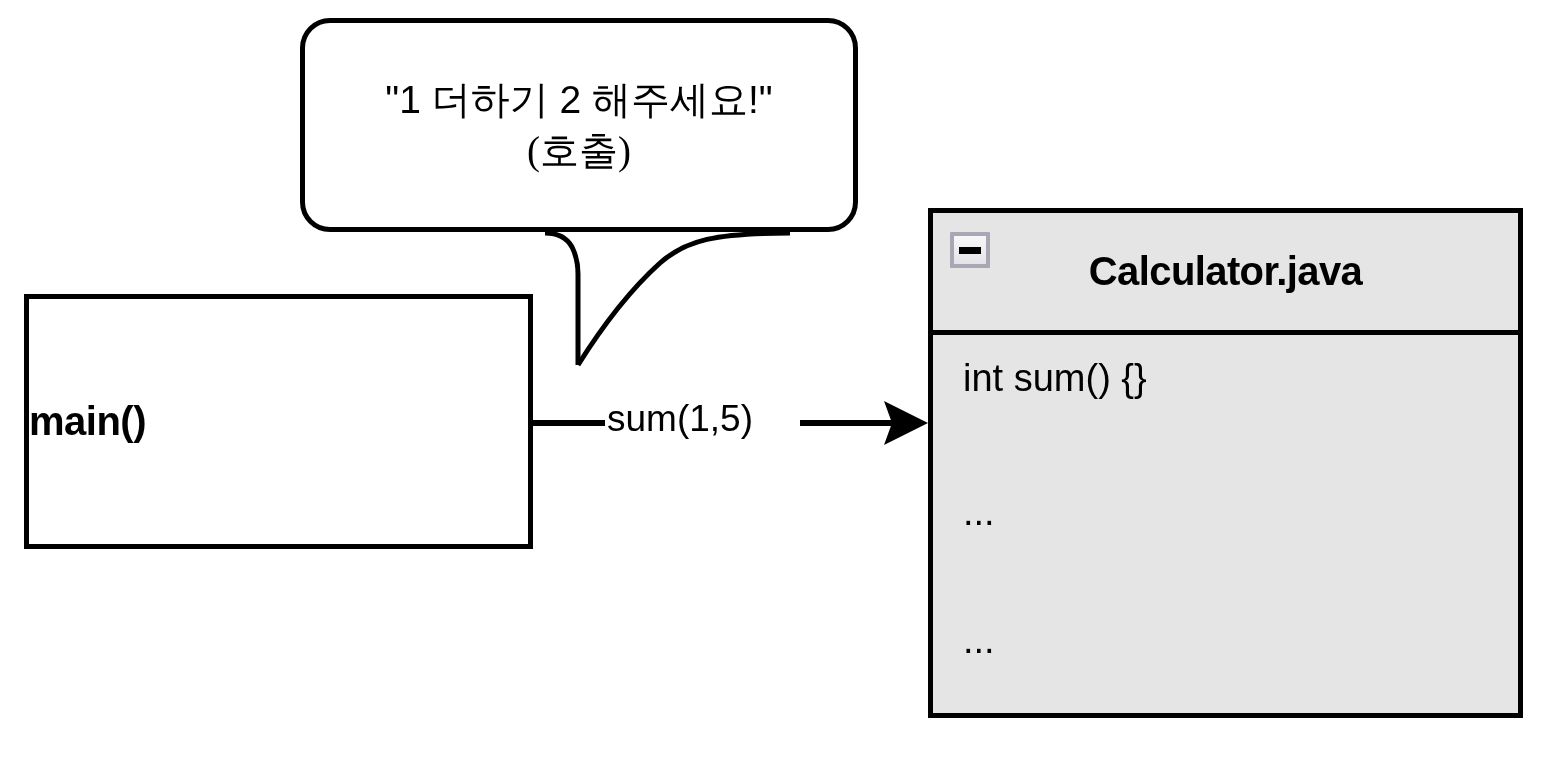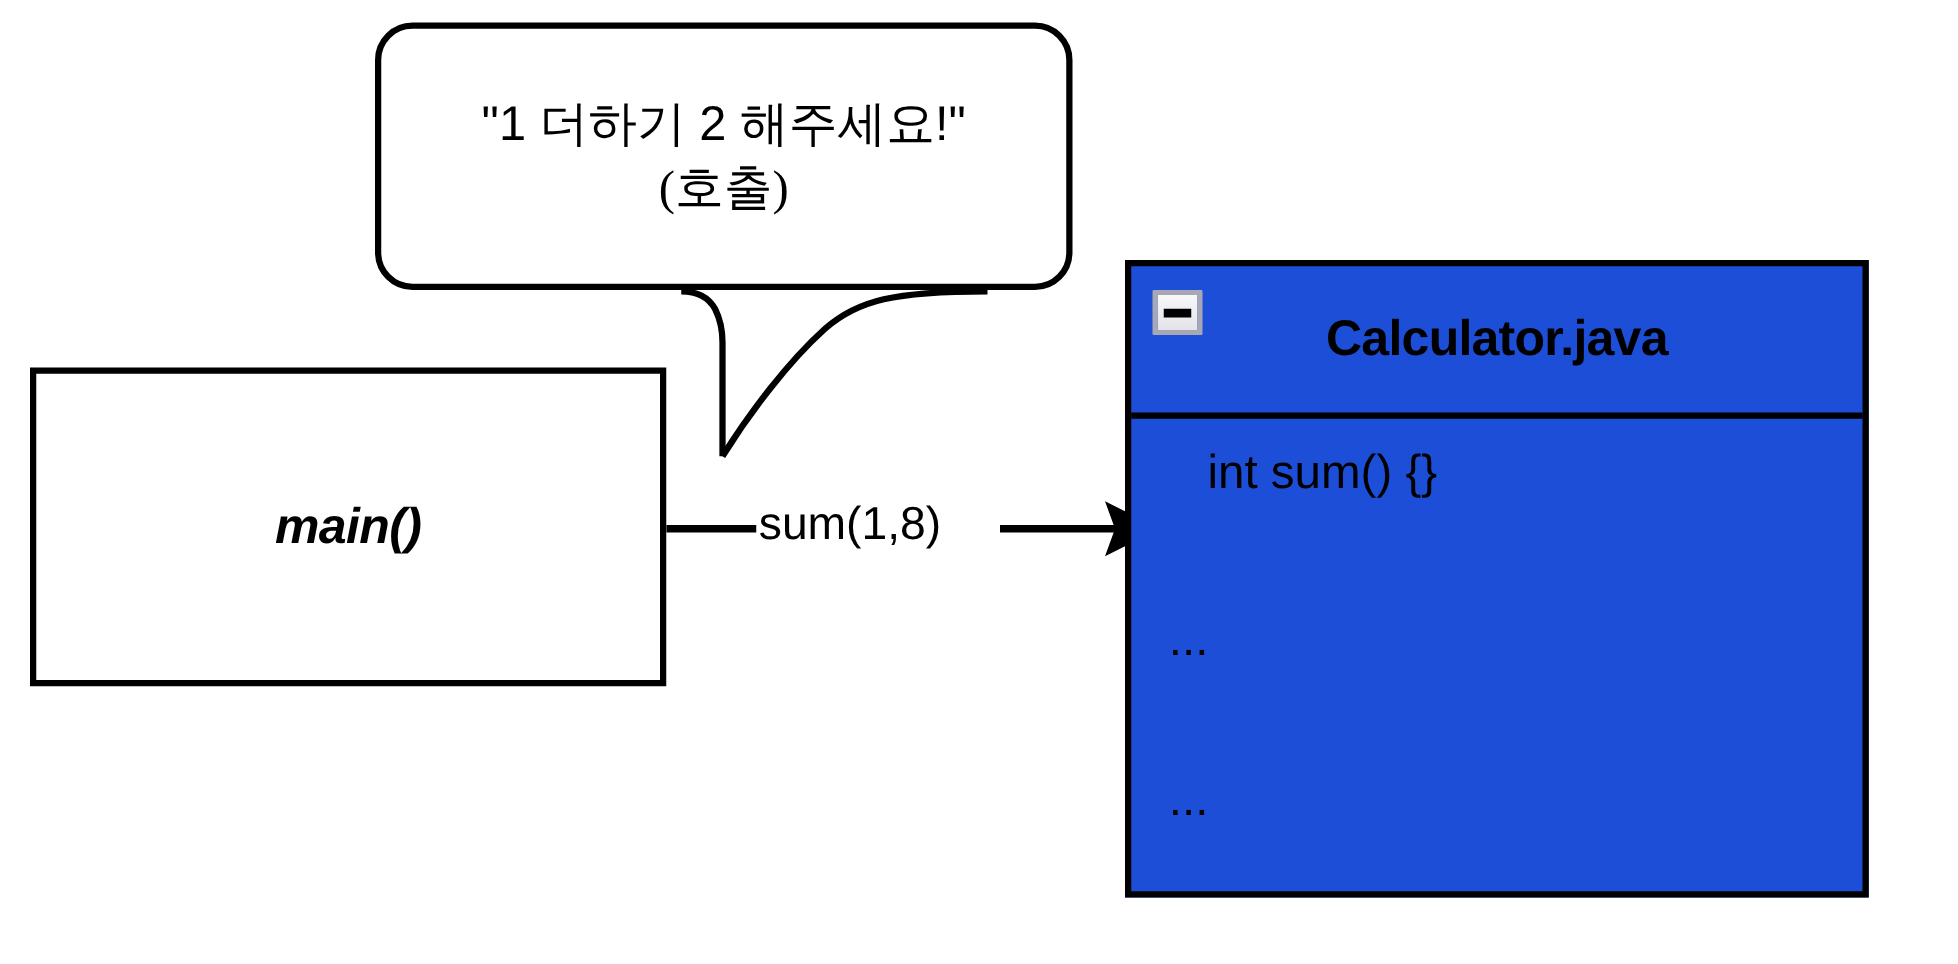--- a/index.html
+++ b/index.html
@@ -63,39 +63,38 @@
     position: absolute;
     left: 24px;
     top: 294px;
     width: 509px;
     height: 255px;
     border: 5px solid #000;
     background: #fff;
     box-sizing: border-box;
     display: flex;
     align-items: center;
-    justify-content: center;
+    justify-content: flex-start;
     z-index: 3;
-    font-style: italic;
   }
   .main-box-label {
     font-size: 40px;
     font-weight: bold;
     letter-spacing: -0.5px;
   }
 
   
   .calc-box {
     position: absolute;
-    left: 900px;
+    left: 928px;
     top: 208px;
     width: 595px;
     height: 510px;
     border: 5px solid #000;
-    background: #1d4ed8;
+    background: #e5e5e5;
     box-sizing: border-box;
     z-index: 3;
   }
   .calc-header {
     position: relative;
     height: 122px;
     border-bottom: 5px solid #000;
     box-sizing: border-box;
     display: flex;
     align-items: center;
@@ -133,21 +132,21 @@
     padding: 0;
   }
   .code-line {
     position: absolute;
     left: 30px;
     font-size: 38px;
     line-height: 1;
     white-space: pre;
     letter-spacing: 0px;
   }
-  .code-line-1 { top: 24px; margin-left: 31px; }
+  .code-line-1 { top: 24px; }
   .code-line-2 { top: 158px; }
   .code-line-3 { top: 286px; }
 
   
   .arrow-layer {
     position: absolute;
     left: 0;
     top: 0;
     width: 1566px;
     height: 771px;
@@ -195,21 +194,21 @@
   <div class="bubble-shape"></div>
   <div class="bubble-text">
     <span class="bubble-line-1">"1 더하기 2 해주세요!"</span>
     <span class="bubble-line-2">(호출)</span>
   </div>
 
   <div class="main-box">
     <span class="main-box-label">main()</span>
   </div>
 
-  <span class="arrow-label">sum(1,8)</span>
+  <span class="arrow-label">sum(1,5)</span>
 
   <div class="calc-box">
     <div class="calc-header">
       <div class="collapse-btn">
         <span class="minus-bar"></span>
       </div>
       <span class="calc-title">Calculator.java</span>
     </div>
     <div class="calc-body">
       <span class="code-line code-line-1">int sum() {}</span>

